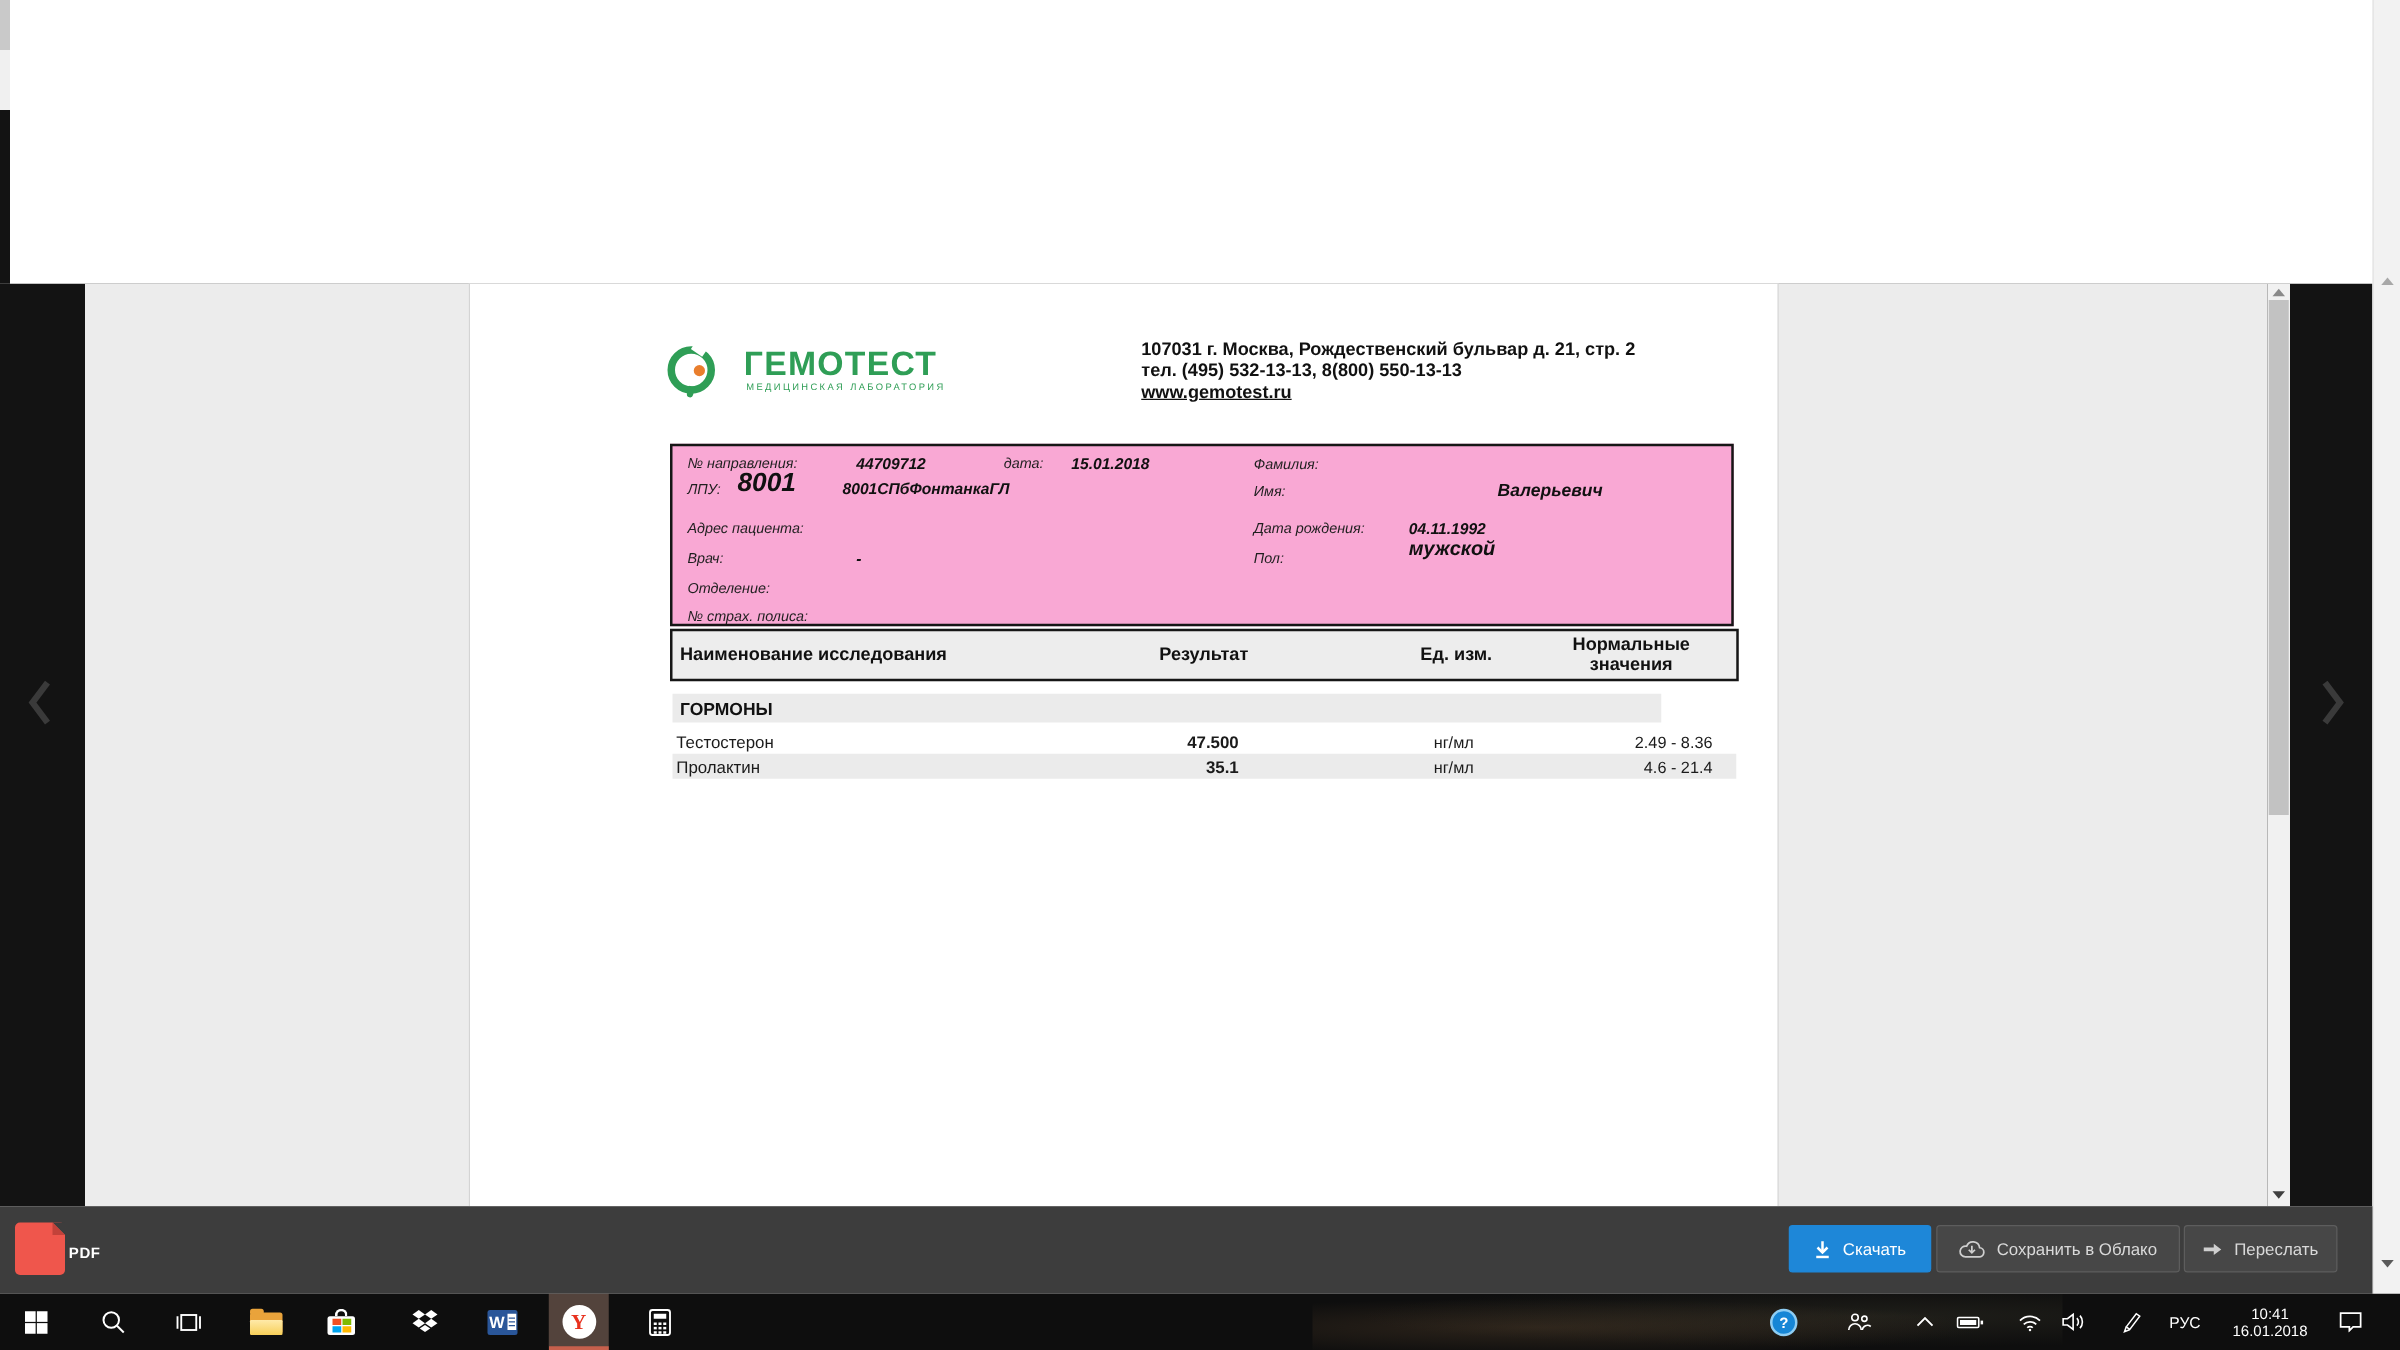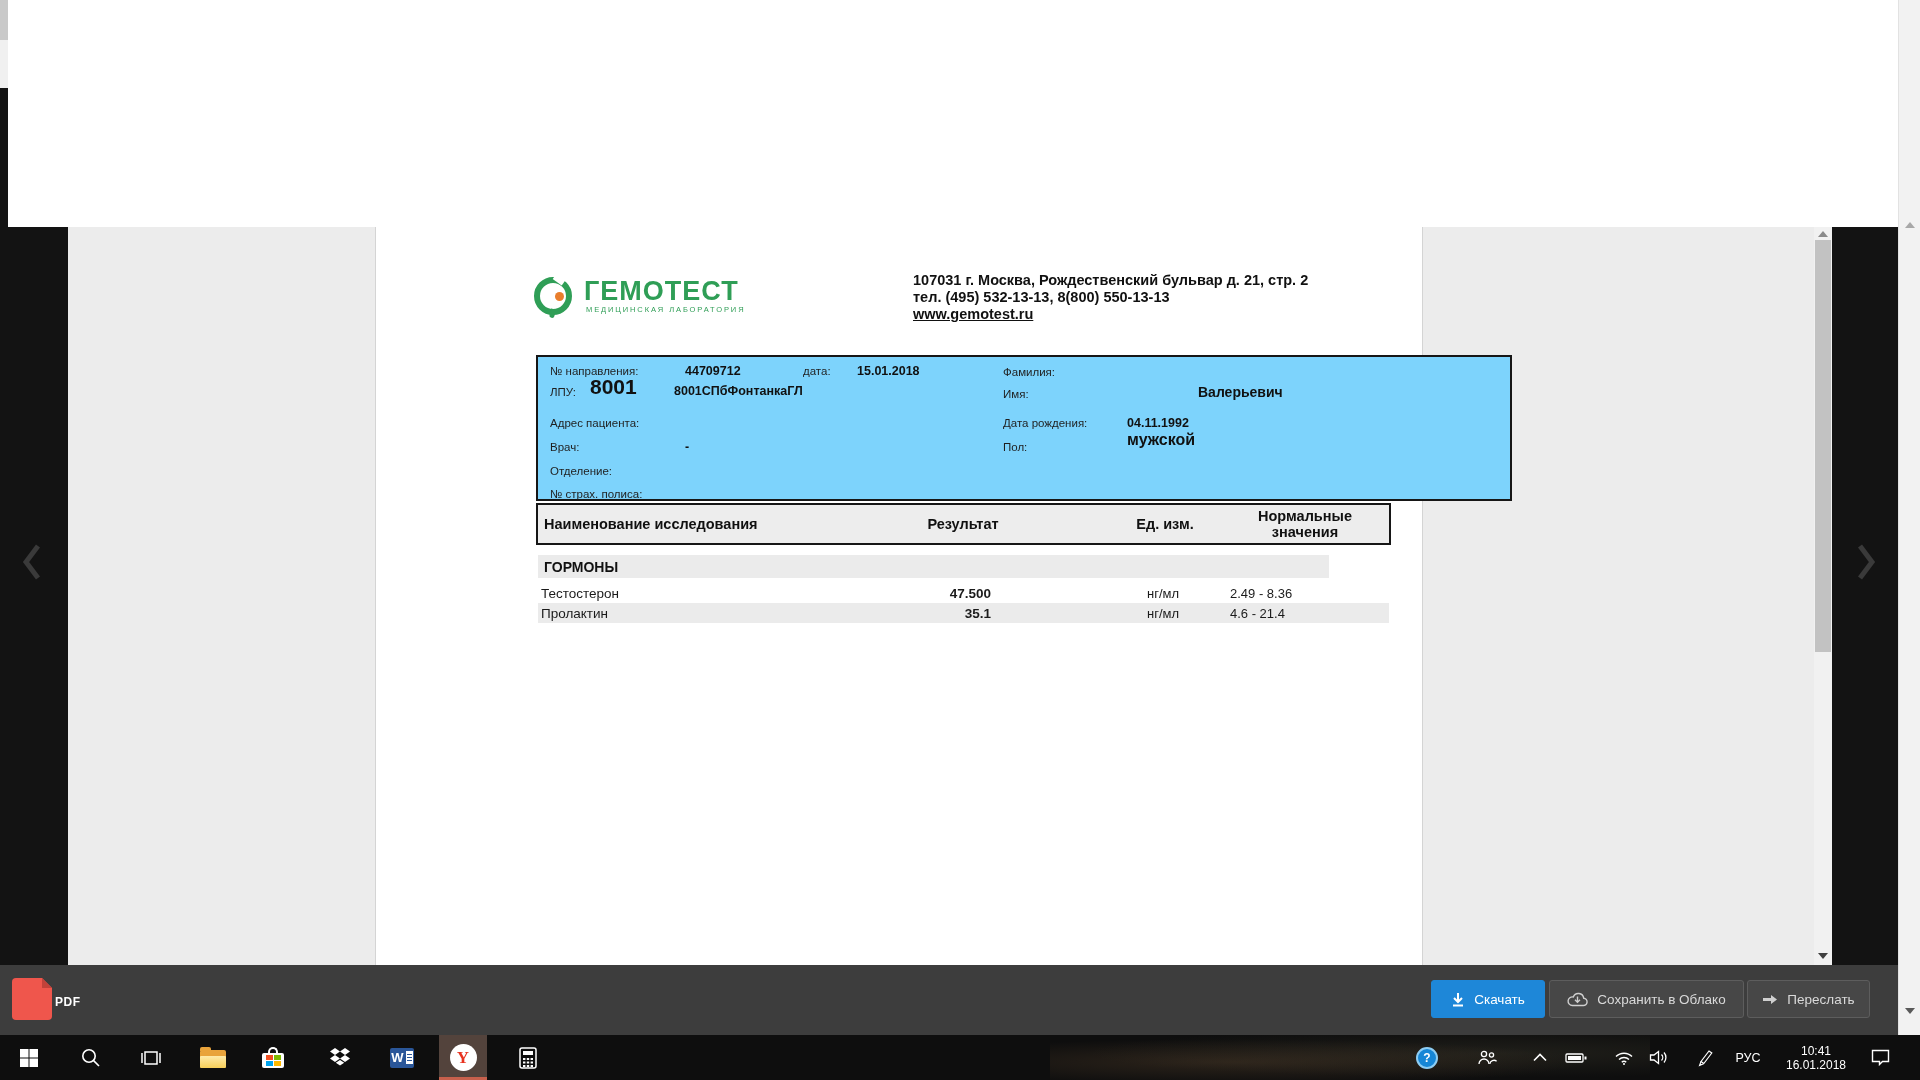--- a/index.html
+++ b/index.html
@@ -14,54 +14,54 @@
   .edge-b { left:0; top:40px; width:8px; height:48px; background:#f0f0f0; }
   .edge-c { left:0; top:88px; width:8px; height:139px; background:#131313; }
 
   
   .viewer { left:0; top:227px; width:1898px; height:738px; background:#131313; }
   .panel  { left:68px; top:0; width:1746px; height:738px; background:#ececec; }
   .page   { left:375px; top:0; width:1048px; height:738px; background:#fff;
             border-left:1px solid #d4d4d4; border-right:1px solid #d4d4d4; color:#1b1b1b; }
 
   
-  .logo { left:158px; top:50px; display:flex; gap:12px; align-items:flex-start; }
+  .logo { left:158px; top:50px; display:flex; gap:23px; align-items:flex-start; }
   .gmark { width:38px; height:38px; border:6px solid #2f9e56; border-radius:50%; position:relative; }
   .gmark .notch { position:absolute; width:11px; height:8px; background:#fff; top:-8px; right:1px; transform:rotate(35deg); }
   .gmark .dot { position:absolute; width:9px; height:9px; background:#e97e2d; border-radius:50%; right:2px; top:9px; }
   .gmark .tail { position:absolute; left:10px; bottom:-9px; width:5px; height:9px; background:#2f9e56; border-radius:0 0 4px 4px; transform:rotate(14deg); }
   .logo-name { color:#2f9e56; font-weight:bold; font-size:27px; letter-spacing:1px; line-height:28px; }
   .logo-sub { color:#2f9e56; font-size:7.5px; letter-spacing:1.9px; margin-left:2px; }
 
   
   .address { left:537px; top:45px; width:480px; font-weight:bold; font-size:14.5px; line-height:17px; color:#111; }
   .address .site { text-decoration:underline; }
 
   
-  .pbox { left:160px; top:128px; width:976px; height:146px; border:2px solid #161616; background:#7dd3fc; }
+  .pbox { left:160px; top:128px; width:851px; height:146px; border:2px solid #161616; background:#f9a8d4;font-style:italic; }
   .lbl { position:absolute; font-size:11.5px; color:#1f1f1f; white-space:nowrap; }
   .val { position:absolute; font-weight:bold; font-size:12.5px; color:#111; white-space:nowrap; }
   .val-lpu { font-size:21px; }
   .val-name { font-size:14px; }
 
   
   .thead { left:160px; top:276px; width:855px; height:42px; background:#ededed; border:2px solid #161616; }
   .th { position:absolute; font-weight:bold; font-size:14.5px; color:#111; line-height:16px; }
   .th-name { left:6px; top:11px; }
   .th-result { left:350px; width:150px; top:11px; text-align:center; }
   .th-unit { left:567px; width:120px; top:11px; text-align:center; }
   .th-range { left:697px; width:140px; top:3px; text-align:center; }
   .tsection { left:162px; top:328px; width:791px; height:23px; background:#ebebeb; }
   .tsection span { position:absolute; left:6px; top:4px; font-weight:bold; font-size:14px; color:#111; }
   .trow { left:162px; width:851px; height:20px; }
   .trow.striped { background:#ebebeb; }
   .td-name { position:absolute; left:3px; top:3px; font-size:13.5px; }
   .td-result { position:absolute; left:343px; width:110px; top:3px; text-align:right; font-weight:bold; font-size:13.5px; }
   .td-unit { position:absolute; left:575px; width:100px; top:3px; text-align:center; font-size:13px; }
-  .td-range { position:absolute; left:692px; width:140px; top:3px; text-align:left; font-size:13px; }
+  .td-range { position:absolute; left:692px; width:140px; top:3px; text-align:right; font-size:13px; }
 
   
   .chev { top:316px; width:24px; height:38px; cursor:pointer; }
   .chev-left { left:20px; } .chev-right { left:1854px; }
   .vscroll { left:1814px; top:0; width:18px; height:738px; background:#f1f1f1; }
   .vthumb { position:absolute; left:1px; top:13px; width:16px; height:412px; background:#c2c2c2; }
   .varrow { position:absolute; left:4px; width:0; height:0; }
   .varrow.up { top:4px; border-left:5px solid transparent; border-right:5px solid transparent; border-bottom:6px solid #8a8a8a; }
   .varrow.down { bottom:6px; border-left:5px solid transparent; border-right:5px solid transparent; border-top:6px solid #3f3f3f; }
 

